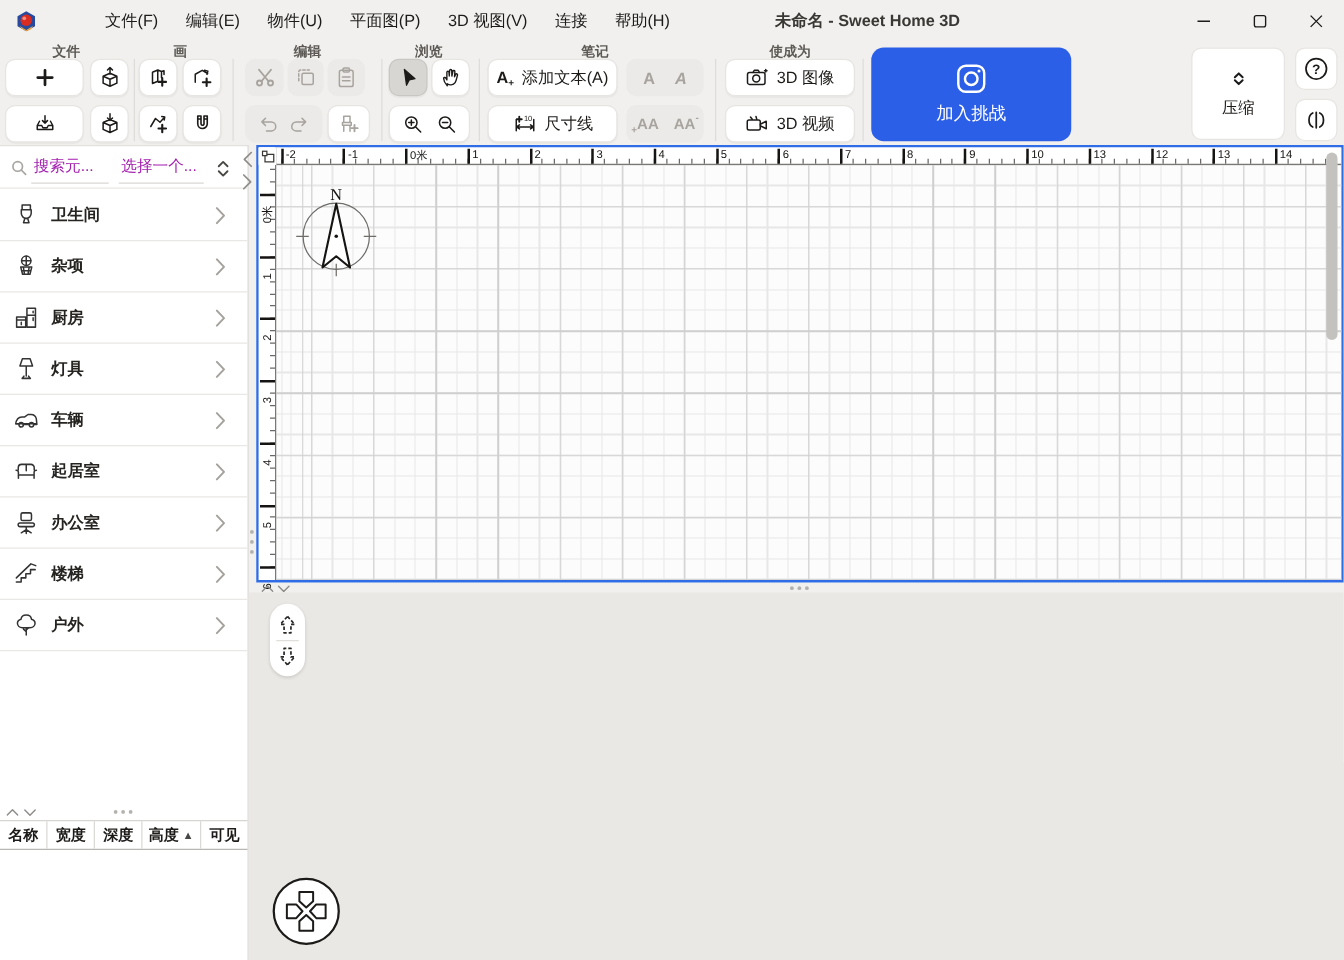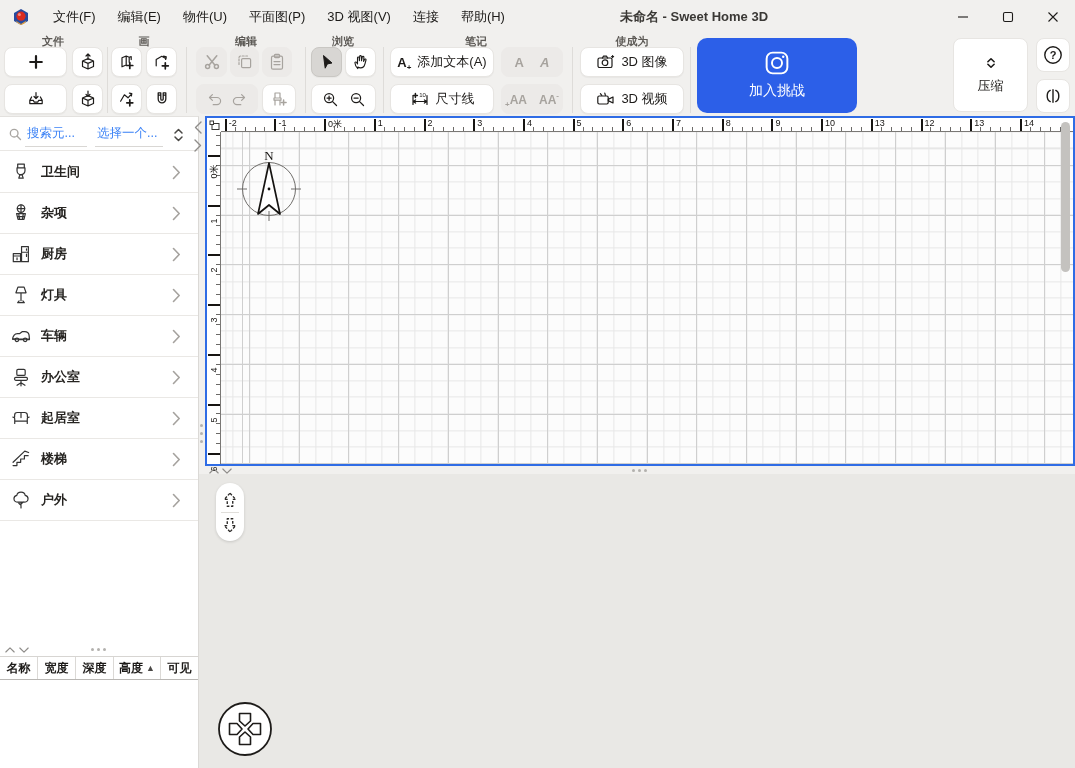--- a/index.html
+++ b/index.html
@@ -2,21 +2,21 @@
 <html><head>
 <meta charset="utf-8">
 <style>
   * { margin:0; padding:0; box-sizing:border-box; }
   html,body { width:1075px; height:768px; overflow:hidden; }
   body { font-family:"Liberation Sans", sans-serif; background:#f1f0ee; color:#1d1b19; position:relative; }
   svg { display:block; }
   .ic { stroke:#1d1b19; fill:none; stroke-width:1.5; stroke-linecap:round; stroke-linejoin:round; }
 
   
-  #titlebar { position:absolute; left:0; top:0; width:1075px; height:33px; display:flex; align-items:center; }
+  #titlebar { position:absolute; left:0; top:0; width:1075px; height:33px; display:flex; align-items:center;gap:31px; }
   #app-icon { margin-left:12px; }
   #menubar { display:flex; margin-left:12px; }
   .menu-item { padding:0 11px; font-size:13px; line-height:33px; cursor:default; }
   #win-title { position:absolute; left:620px; top:0; line-height:33px; font-size:13px; font-weight:bold; color:#3a3835; }
   #win-controls { position:absolute; right:0; top:0; display:flex; height:33px; }
   .win-btn { width:45px; height:33px; display:flex; align-items:center; justify-content:center; }
 
   
   #toolbar { position:absolute; left:0; top:33px; width:1075px; height:83px; }
   .grp-label { position:absolute; top:1px; transform:translateX(-50%); font-size:11px; font-weight:bold; color:#5d5a56; }
@@ -39,21 +39,21 @@
   #compress-btn { position:absolute; left:953px; top:5px; width:75px; height:74px; background:#fff; border:1px solid #e7e5e2;
                   border-radius:8px; display:flex; flex-direction:column; align-items:center; justify-content:center; gap:6px; }
   #compress-btn .btn-label { font-size:13px; }
   .sq-btn { position:absolute; left:1036px; width:34px; height:34px; background:#fff; border:1px solid #e7e5e2; border-radius:8px;
             display:flex; align-items:center; justify-content:center; }
 
   
   #sidebar { position:absolute; left:0; top:116px; width:199px; height:652px; background:#fff; border-top:1px solid #e3e1de; border-right:1px solid #dbd9d6; }
   #search-row { position:absolute; left:0; top:2px; width:100%; height:32px; border-bottom:1px solid #e9e7e4; }
   .field-underline { position:absolute; top:27px; height:1px; background:#d9d7d4; }
-  .placeholder { position:absolute; top:6px; font-size:12.5px; color:#3b82f6; }
+  .placeholder { position:absolute; top:6px; font-size:12.5px; color:#a21caf; }
   #cat-list { position:absolute; left:0; top:35px; width:100%; }
   .cat-row { height:41px; border-bottom:1px solid #eae8e5; position:relative; display:flex; align-items:center; }
   .cat-icon { width:24px; margin-left:9px; display:flex; justify-content:center; }
   .cat-icon svg { stroke:#333; fill:none; stroke-width:1.1; stroke-linecap:round; stroke-linejoin:round; }
   .cat-label { margin-left:8px; font-size:13px; font-weight:bold; color:#262421; }
   .cat-chev { position:absolute; right:17px; }
   #sb-splitter { position:absolute; left:0; top:527px; width:100%; height:12px; }
   #furn-header { position:absolute; left:0; top:539px; width:100%; height:24px; border-top:1px solid #d7d5d2; border-bottom:1px solid #b9b7b4; display:flex;align-items:flex-end; }
   .fh-cell { height:100%; display:flex; align-items:center; justify-content:center; font-size:12px; font-weight:bold; border-right:1px solid #dbd9d6; gap:3px; }
   .fh-cell:last-child { border-right:none; }
@@ -451,38 +451,38 @@
       <span class="cat-label">车辆</span>
       <span class="cat-chev">
           <svg width="9" height="15" viewBox="0 0 9 15" fill="none" stroke="#a5a29e" stroke-width="1.6" stroke-linecap="round" stroke-linejoin="round">
             <path d="M1.5 1.5 7.2 7.5 1.5 13.5"></path>
           </svg>
         </span>
     </div>
     <div class="cat-row">
       <span class="cat-icon">
           <svg width="22" height="22" viewBox="0 0 20 20">
-            <rect x="6.2" y="3" width="7.6" height="5.6" rx="1.2"></rect>
-            <path d="M5.4 10.4h9.2M5.4 10.4a1.3 1.3 0 0 0 0 2.6h9.2a1.3 1.3 0 0 0 0-2.6M10 13v2.2M10 15.2l-3.6 2.3M10 15.2l3.6 2.3M10 15.2v2.8"></path>
-          </svg>
-        </span>
-      <span class="cat-label">办公室</span>
+            <path d="M4.2 9V7.4A2.4 2.4 0 0 1 6.6 5h6.8a2.4 2.4 0 0 1 2.4 2.4V9M2.6 9.2a1.7 1.7 0 0 1 1.7 1.7v1.9h11.4v-1.9a1.7 1.7 0 0 1 1.7-1.7M4.3 12.8V15M15.7 12.8V15M4.3 12.8h11.4M10 5v4.6"></path>
+          </svg>
+        </span>
+      <span class="cat-label">起居室</span>
       <span class="cat-chev">
           <svg width="9" height="15" viewBox="0 0 9 15" fill="none" stroke="#a5a29e" stroke-width="1.6" stroke-linecap="round" stroke-linejoin="round">
             <path d="M1.5 1.5 7.2 7.5 1.5 13.5"></path>
           </svg>
         </span>
     </div>
     <div class="cat-row">
       <span class="cat-icon">
           <svg width="22" height="22" viewBox="0 0 20 20">
-            <path d="M4.2 9V7.4A2.4 2.4 0 0 1 6.6 5h6.8a2.4 2.4 0 0 1 2.4 2.4V9M2.6 9.2a1.7 1.7 0 0 1 1.7 1.7v1.9h11.4v-1.9a1.7 1.7 0 0 1 1.7-1.7M4.3 12.8V15M15.7 12.8V15M4.3 12.8h11.4M10 5v4.6"></path>
-          </svg>
-        </span>
-      <span class="cat-label">起居室</span>
+            <rect x="6.2" y="3" width="7.6" height="5.6" rx="1.2"></rect>
+            <path d="M5.4 10.4h9.2M5.4 10.4a1.3 1.3 0 0 0 0 2.6h9.2a1.3 1.3 0 0 0 0-2.6M10 13v2.2M10 15.2l-3.6 2.3M10 15.2l3.6 2.3M10 15.2v2.8"></path>
+          </svg>
+        </span>
+      <span class="cat-label">办公室</span>
       <span class="cat-chev">
           <svg width="9" height="15" viewBox="0 0 9 15" fill="none" stroke="#a5a29e" stroke-width="1.6" stroke-linecap="round" stroke-linejoin="round">
             <path d="M1.5 1.5 7.2 7.5 1.5 13.5"></path>
           </svg>
         </span>
     </div>
     <div class="cat-row">
       <span class="cat-icon">
           <svg width="22" height="22" viewBox="0 0 20 20">
             <path d="M2.8 16h3.5v-3h3.4v-3h3.4V7h3.4M2.8 13 13.4 2.8l3.5 1.3"></path>

